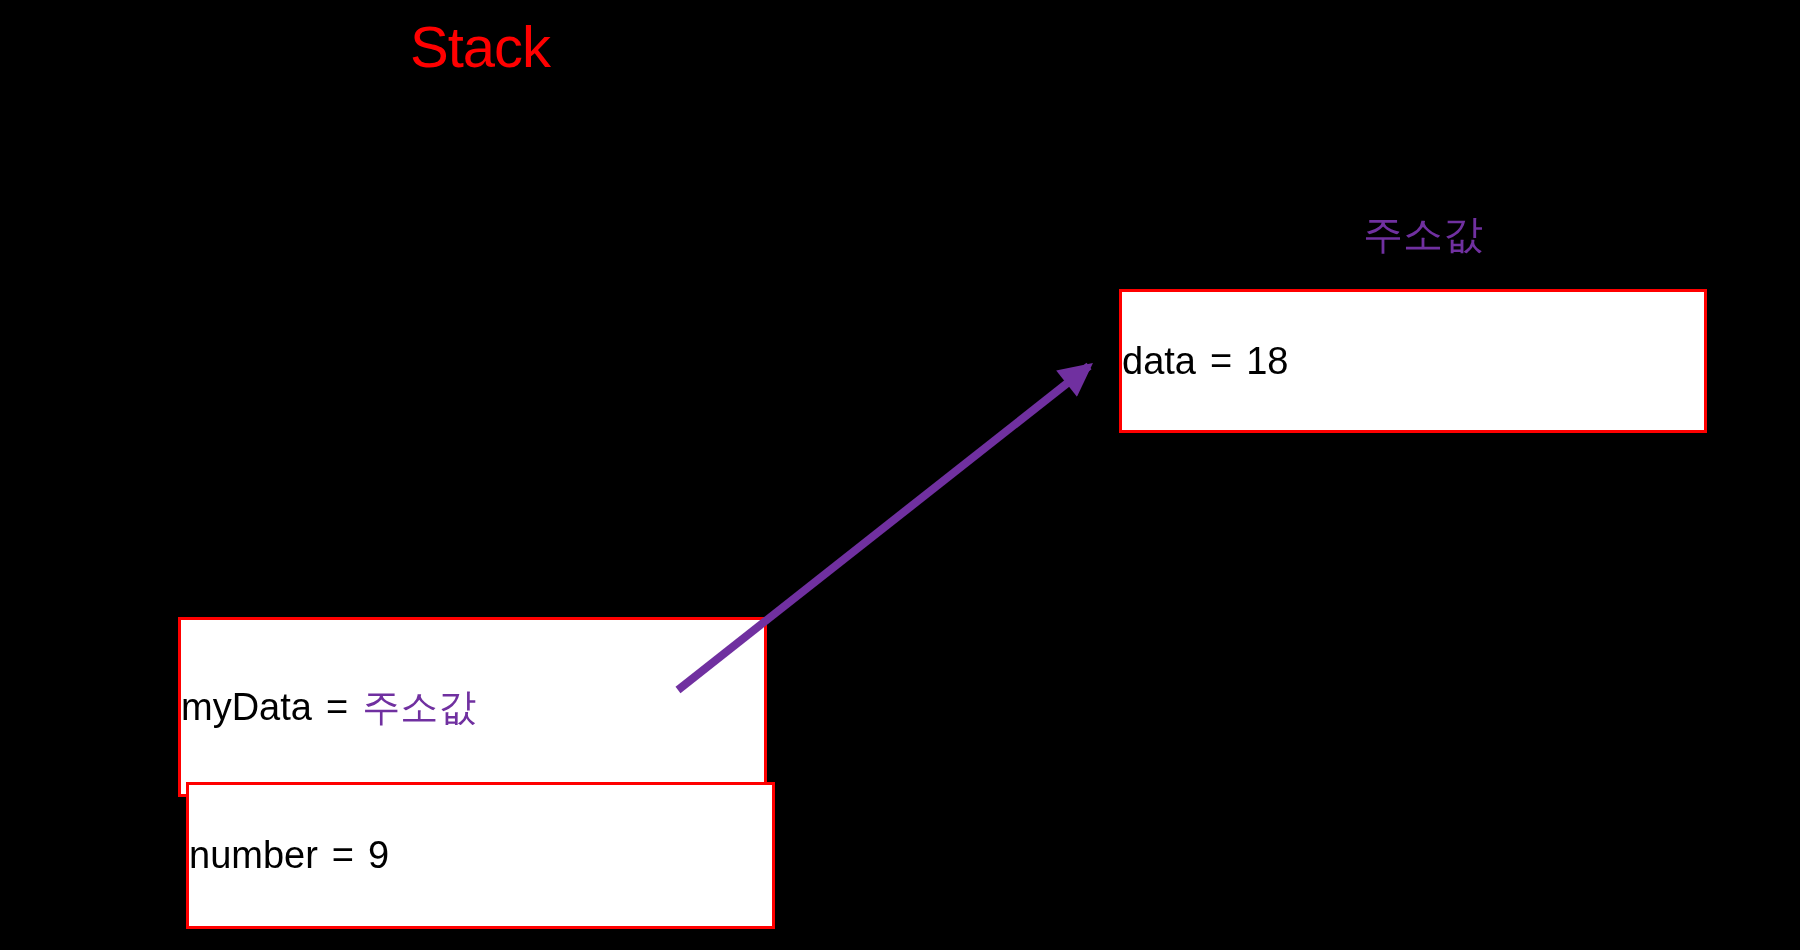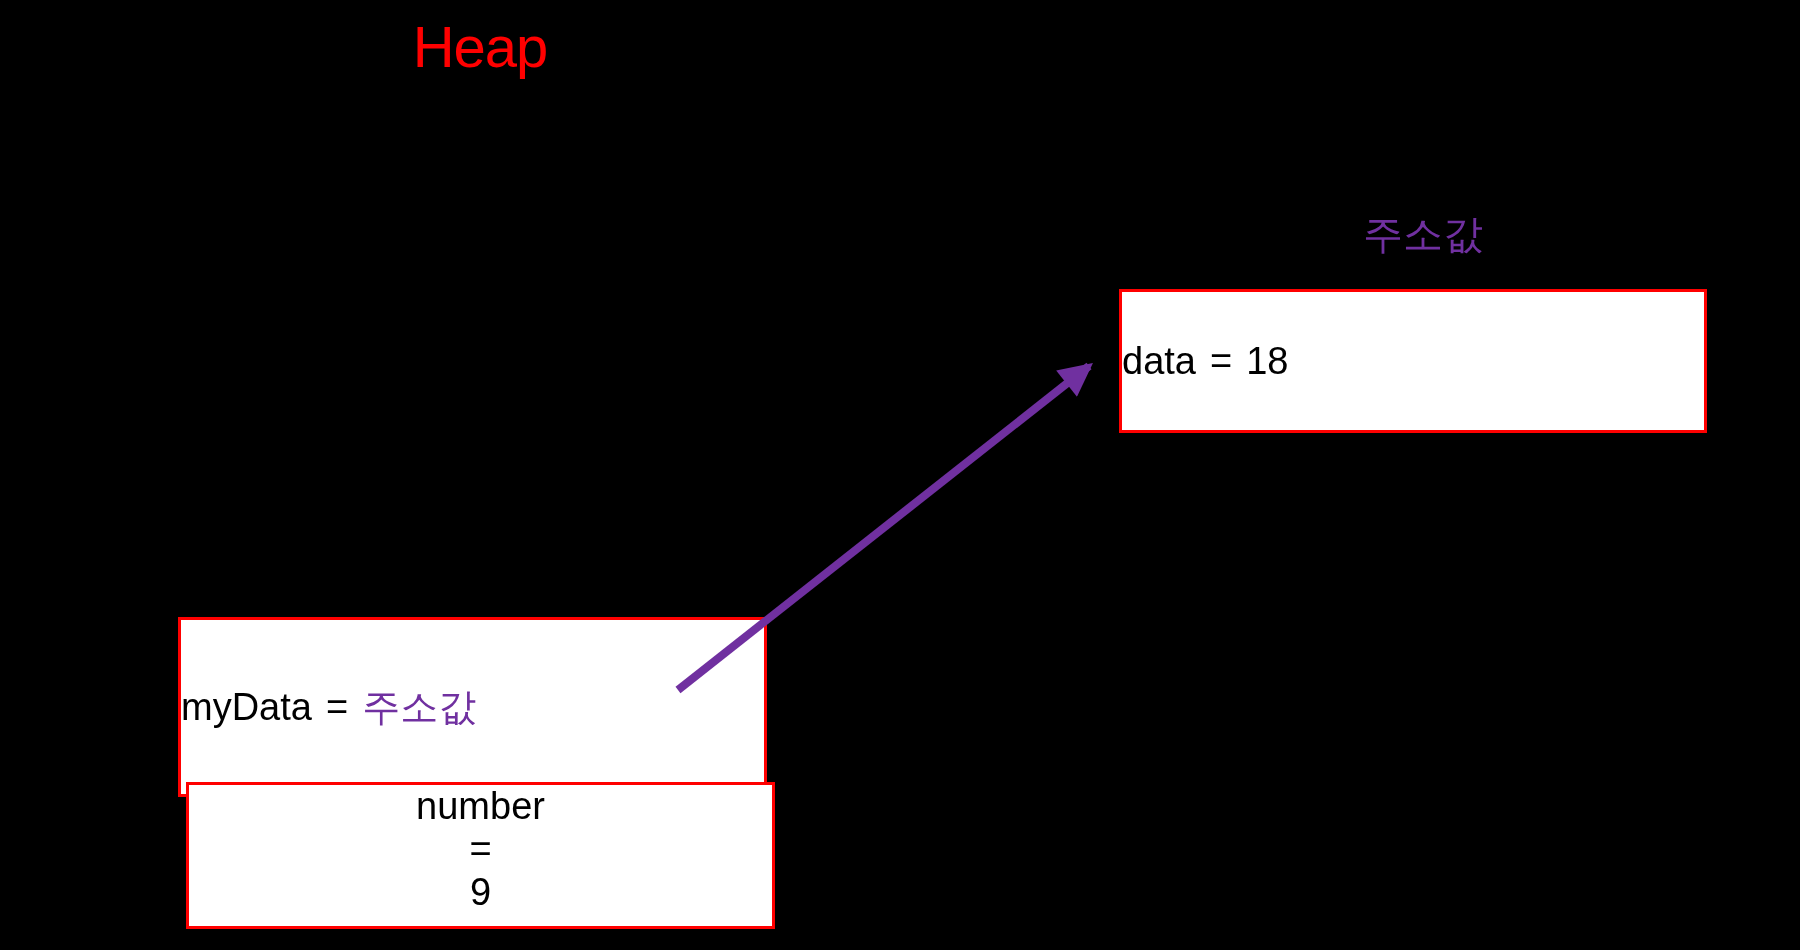--- a/index.html
+++ b/index.html
@@ -44,35 +44,35 @@
     border: 3px solid #FF0000;
     display: flex;
     align-items: center;
     font-size: 38px;
     color: #000000;
     white-space: nowrap;
   }
   .mem-box .eq { margin: 0 14px; }
   .heap-data-box { left: 1119px; top: 289px; width: 588px; height: 144px; }
   .mydata-box    { left: 178px;  top: 617px; width: 589px; height: 180px; }
-  .number-box    { left: 186px;  top: 782px; width: 589px; height: 147px; flex-direction: column; }
+  .number-box    { left: 186px;  top: 782px; width: 589px; height: 147px; }
   .value-purple { color: #7030A0; }
   .arrow-svg {
     position: absolute;
     left: 0;
     top: 0;
     pointer-events: none;
   }
 </style>
 </head>
 <body>
 
 <div class="canvas">
 
-  <div class="title stack-title">Heap</div>
+  <div class="title stack-title">Stack</div>
 
 
   <div class="pointer-label">주소값</div>
 
   <div class="mem-box heap-data-box">
     <span>data</span>
     <span class="eq">=</span>
     <span>18</span>
   </div>
 

